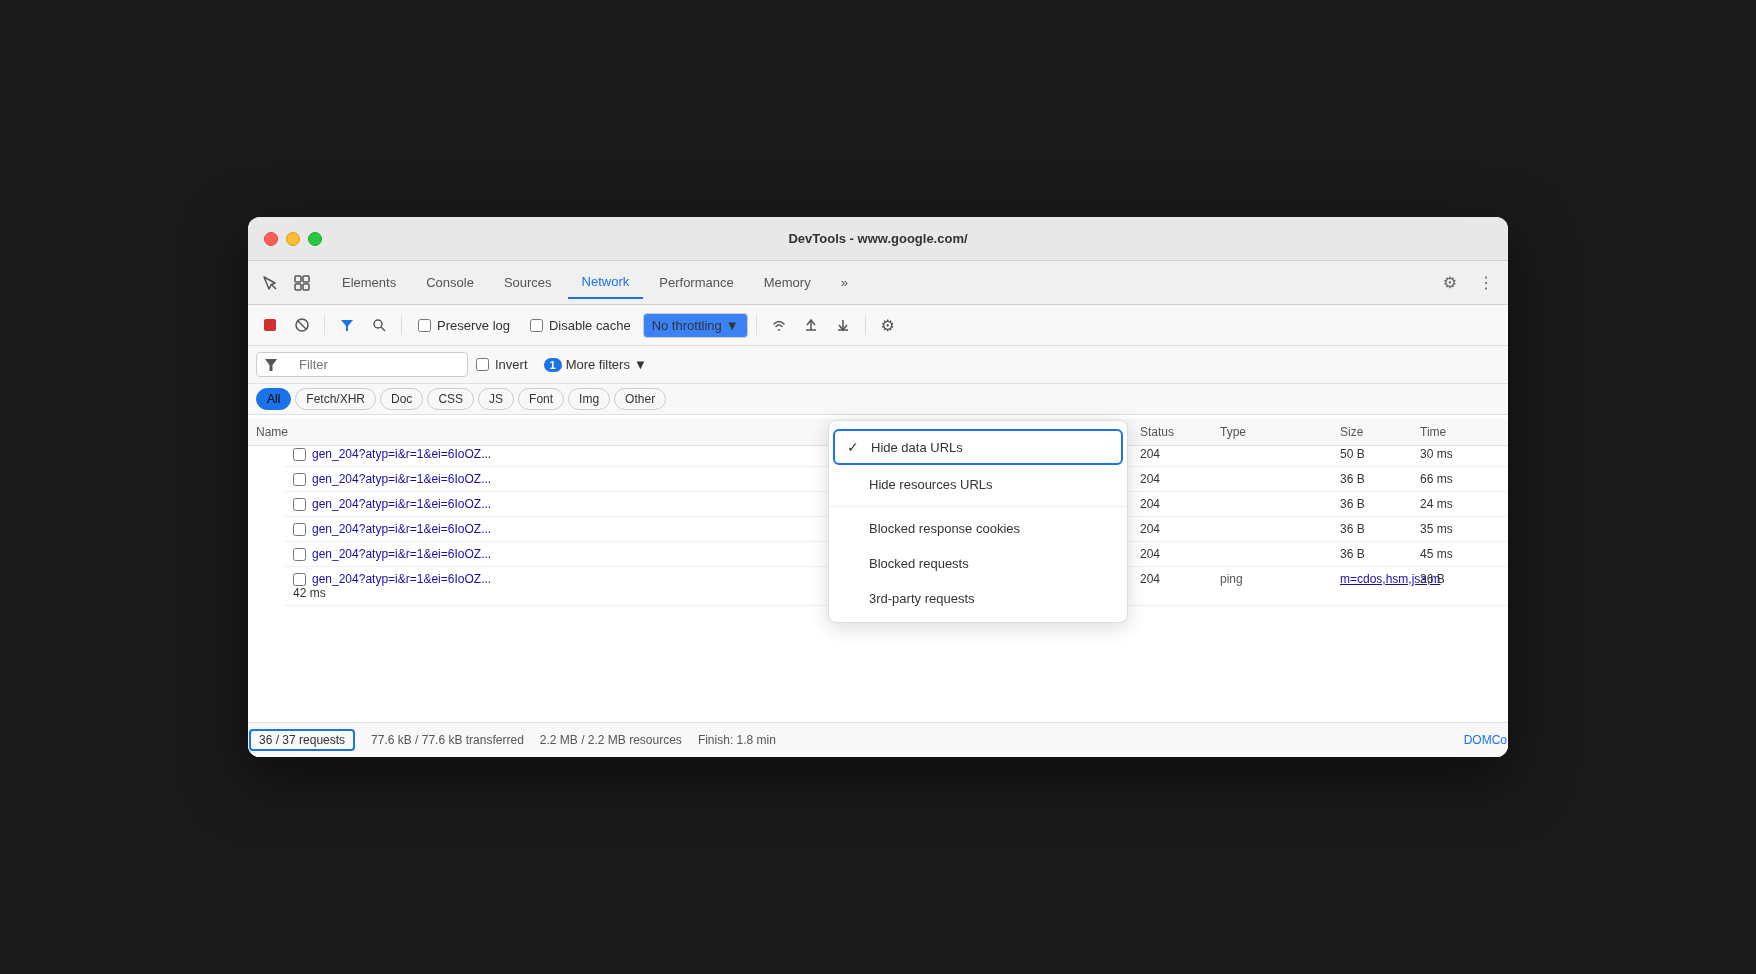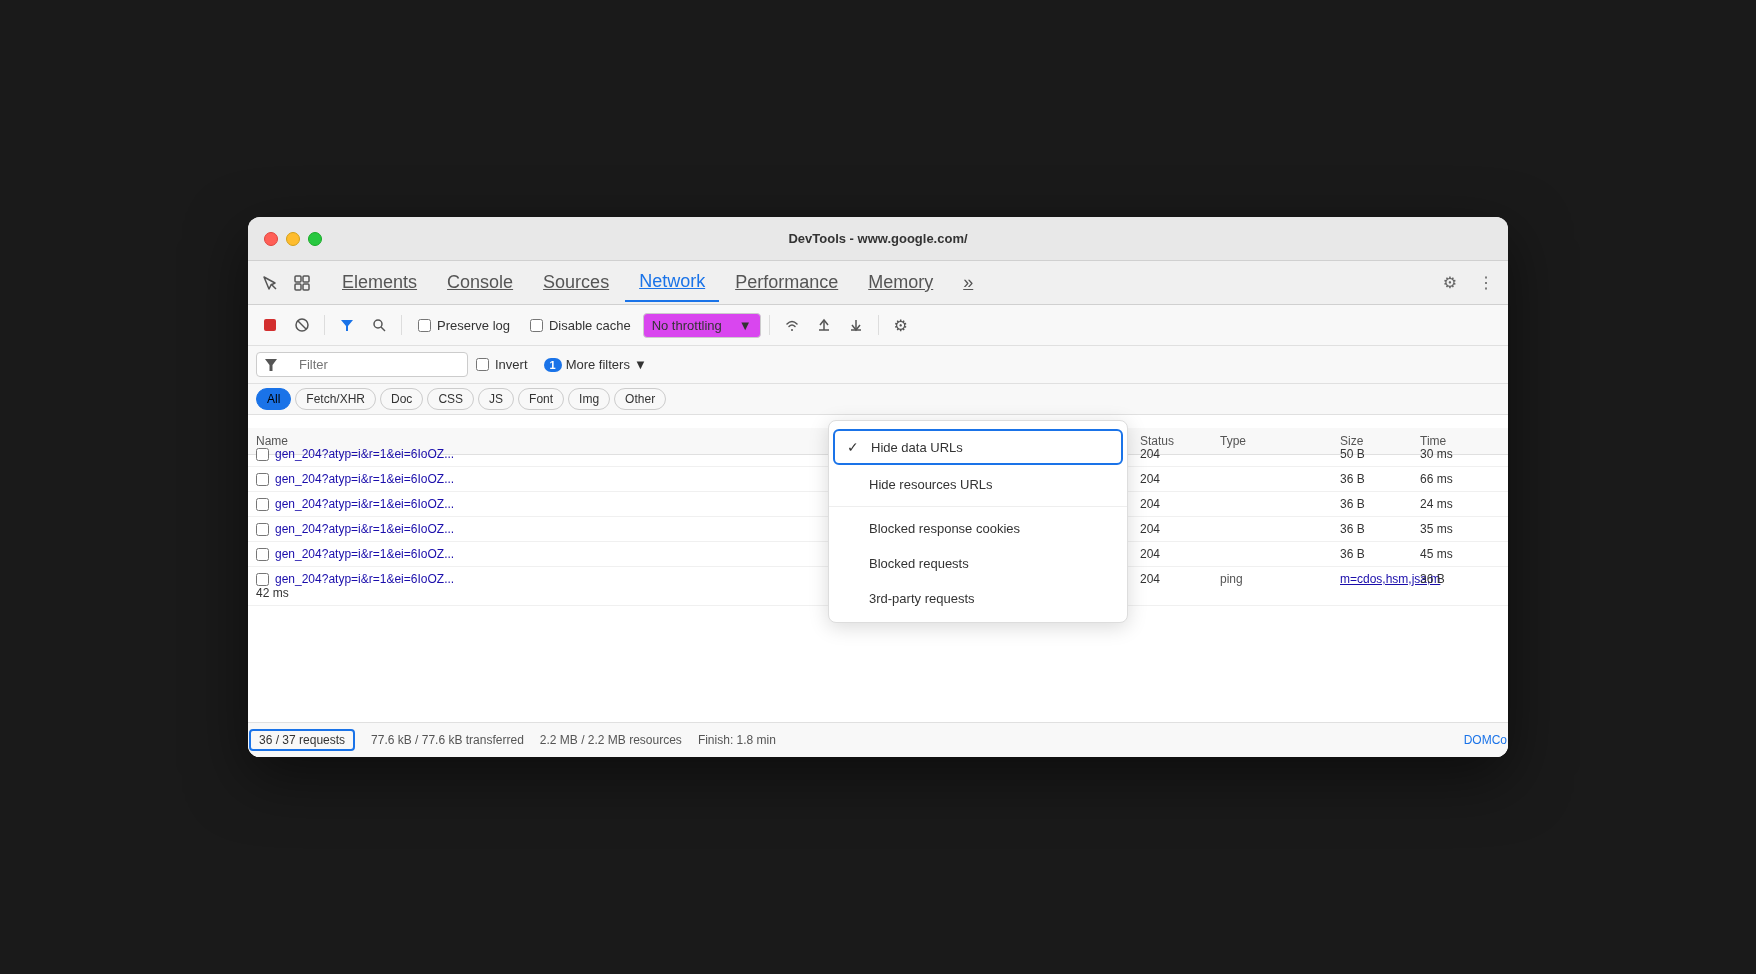--- a/index.html
+++ b/index.html
@@ -78,26 +78,25 @@
       border-radius: 4px;
     }
     .tabs {
       display: flex;
       align-items: center;
       flex: 1;
       gap: 2px;
     }
     .tab {
       padding: 8px 14px;
-      font-size: 18px;
+      font-size: 13px;
       color: #555;
       cursor: pointer;
       border-radius: 4px 4px 0 0;
       white-space: nowrap;
-      text-decoration: underline;
     }
     .tab.active {
       color: #1a73e8;
       border-bottom: 2px solid #1a73e8;
       font-weight: 500;
     }
     .tab-bar-right {
       display: flex;
       align-items: center;
       gap: 8px;
@@ -138,23 +137,23 @@
       gap: 6px;
       font-size: 13px;
       color: #333;
       cursor: pointer;
       padding: 0 8px;
     }
     .toolbar-checkbox-group input { cursor: pointer; }
     .throttling-select {
       display: flex;
       align-items: flex-end;
-      gap: 17px;
+      gap: 4px;
       padding: 4px 8px;
-      background: #d946ef;
+      background: #3b82f6;
       border: 1px solid #ccc;
       border-radius: 4px;
       font-size: 13px;
       color: #333;
       cursor: pointer;
     }
     
     .filter-bar {
       display: flex;
       align-items: center;
@@ -244,21 +243,21 @@
     .table-header {
       display: grid;
       grid-template-columns: 1fr 80px 120px 80px 80px;
       background: #f8f8f8;
       border-bottom: 1px solid #e0e0e0;
       padding: 6px 8px;
       font-size: 12px;
       font-weight: 500;
       color: #555;
       position: sticky;
-      top: 13px;
+      top: 4px;
     }
     .table-row {
       display: grid;
       grid-template-columns: 1fr 80px 120px 80px 80px;
       padding: 5px 8px;
       font-size: 12px;
       border-bottom: 1px solid #f0f0f0;
       align-items: center;
       color: #333;
     }
@@ -333,20 +332,21 @@
       background: #eee;
       margin: 4px 0;
     }
     .check-icon { color: #333; font-size: 14px; width: 16px; }
     .spacer-icon { width: 16px; }
     
     .scroll-area {
       height: 280px;
       overflow-y: auto;
       position: relative;
+      margin-left: 37px;
     }
     .scroll-area::-webkit-scrollbar { width: 8px; }
     .scroll-area::-webkit-scrollbar-track { background: #f0f0f0; }
     .scroll-area::-webkit-scrollbar-thumb { background: #bbb; border-radius: 4px; }
   </style>
 </head>
 <body>
 
 <div class="window">
 

